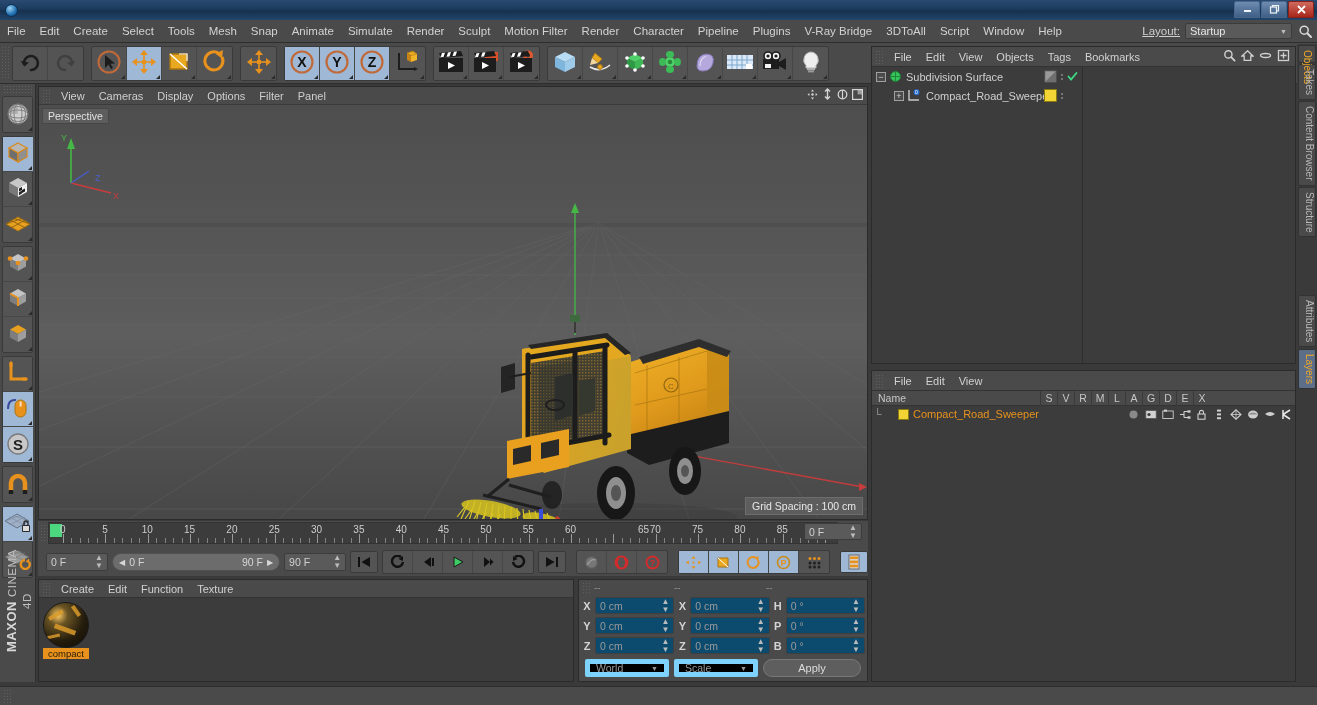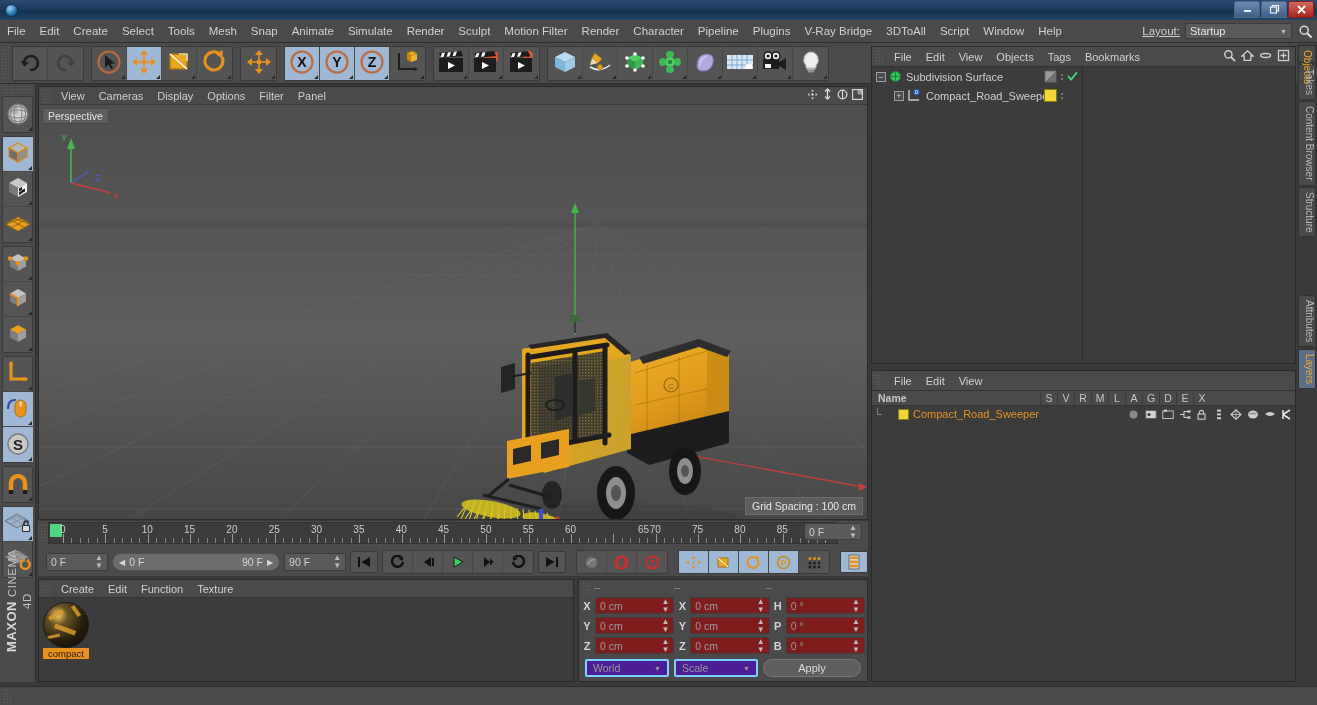--- a/index.html
+++ b/index.html
@@ -119,24 +119,24 @@
   .matname { width:46px; background:#e8921d; color:#241a06; font-size:9.5px;
     text-align:center; overflow:hidden; white-space:nowrap; line-height:11px; }
 
   
   .coordwrap { position:absolute; left:578px; top:579px; width:290px; height:103px;
     background:#4a4a4a; border:1px solid #2b2b2b; }
   .coordhdr { height:15px; display:flex; align-items:center; color:#8d8d8d; font-size:10px; }
   .coordhdr span { display:block; text-align:left; }
   .crow { display:flex; align-items:center; height:19px; margin:1px 2px; gap:2px; }
   .clab { width:12px; text-align:center; color:#d4d4d4; font-size:11px; font-weight:bold; }
-  .cfield { flex:1; height:17px; background:#7f1d1d; border:1px solid #3f3f3f; border-radius:2px;
+  .cfield { flex:1; height:17px; background:#0c4a6e; border:1px solid #3f3f3f; border-radius:2px;
     display:flex; align-items:center; padding:0 4px; color:#9a9a9a; font-size:10.5px; }
   .crow2 { display:flex; align-items:center; gap:5px; padding:3px 6px; }
-  .sel { flex:1; height:18px; background:#4c1d95; border:2px solid #7dd3fc; border-radius:2px;
+  .sel { flex:1; height:18px; background:#000000; border:5px solid #7dd3fc; border-radius:2px;
     display:flex; align-items:center; padding:0 6px; color:#9a9a9a; font-size:10.5px; }
   .sel .arrow { margin-left:auto; font-size:7px; }
   .applybtn { width:98px; height:18px; background:#5e5e5e; border:1px solid #777;
     border-radius:9px; display:flex; align-items:center; justify-content:center;
     color:#dcdcdc; font-size:11px; }
 
   
   .objwrap { position:absolute; left:871px; top:46px; width:425px; height:318px;
     background:#3c3c3c; border:1px solid #2b2b2b; }
   .objhdr { height:20px; background:#4a4a4a; display:flex; align-items:center; border-bottom:1px solid #333; }
@@ -153,21 +153,21 @@
     line-height:8px; text-align:center; margin-right:3px; background:#4a4a4a; }
   .objdiv { position:absolute; left:210px; top:0; bottom:0; width:1px; background:#2d2d2d; }
 
   
   .attwrap { position:absolute; left:871px; top:370px; width:425px; height:312px;
     background:#3c3c3c; border:1px solid #2b2b2b; }
   .atthdr { height:20px; background:#4a4a4a; display:flex; align-items:center; border-bottom:1px solid #333; }
   .atthdr .menu-item { padding:2px 7px; font-size:11px; }
   .attcols { height:15px; background:#4a4a4a; display:flex; align-items:center;
     border-bottom:1px solid #333; font-size:10.5px; color:#c6c6c6; }
-  .attcols .cname { width:168px; padding-left:6px;font-weight:bold; }
+  .attcols .cname { width:168px; padding-left:6px; }
   .attcols .cc { width:17px; text-align:center; border-left:1px solid #3a3a3a; height:15px; line-height:15px; }
   .attrow { height:16px; display:flex; align-items:center; font-size:11px; }
   .attswatch { width:11px; height:11px; background:#f2d535; border:1px solid #8a7a10; margin:0 4px 0 14px; }
   .attname { color:#e8921d; }
   .attico { width:17px; display:flex; align-items:center; justify-content:center; }
 
   
   .rtabs { position:absolute; left:1297px; top:44px; width:20px; height:640px; background:#3a3a3a; }
   .rtab { width:18px; margin:1px; background:#4a4a4a; border:1px solid #333; border-radius:2px;
     writing-mode:vertical-rl; text-align:center; color:#b9b9b9; font-size:10px; padding:4px 0; }

